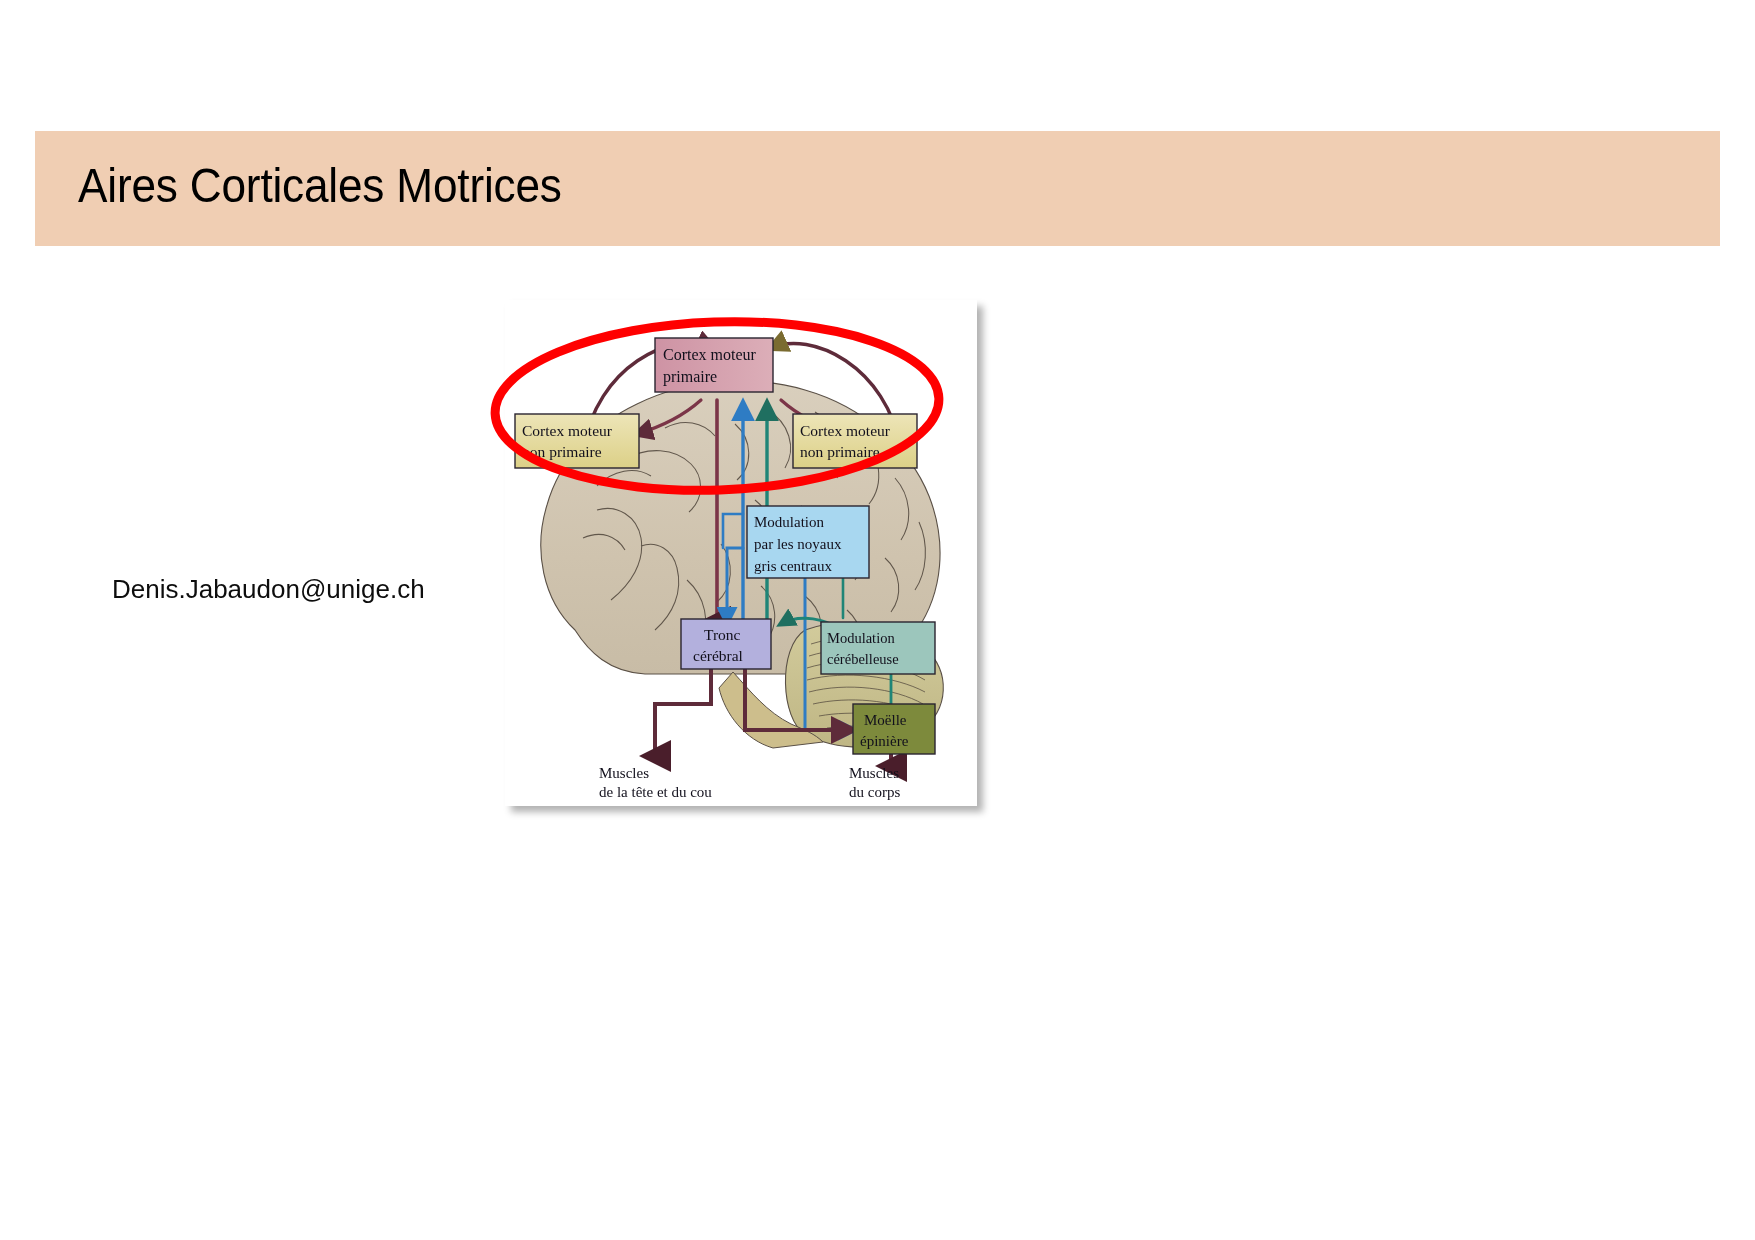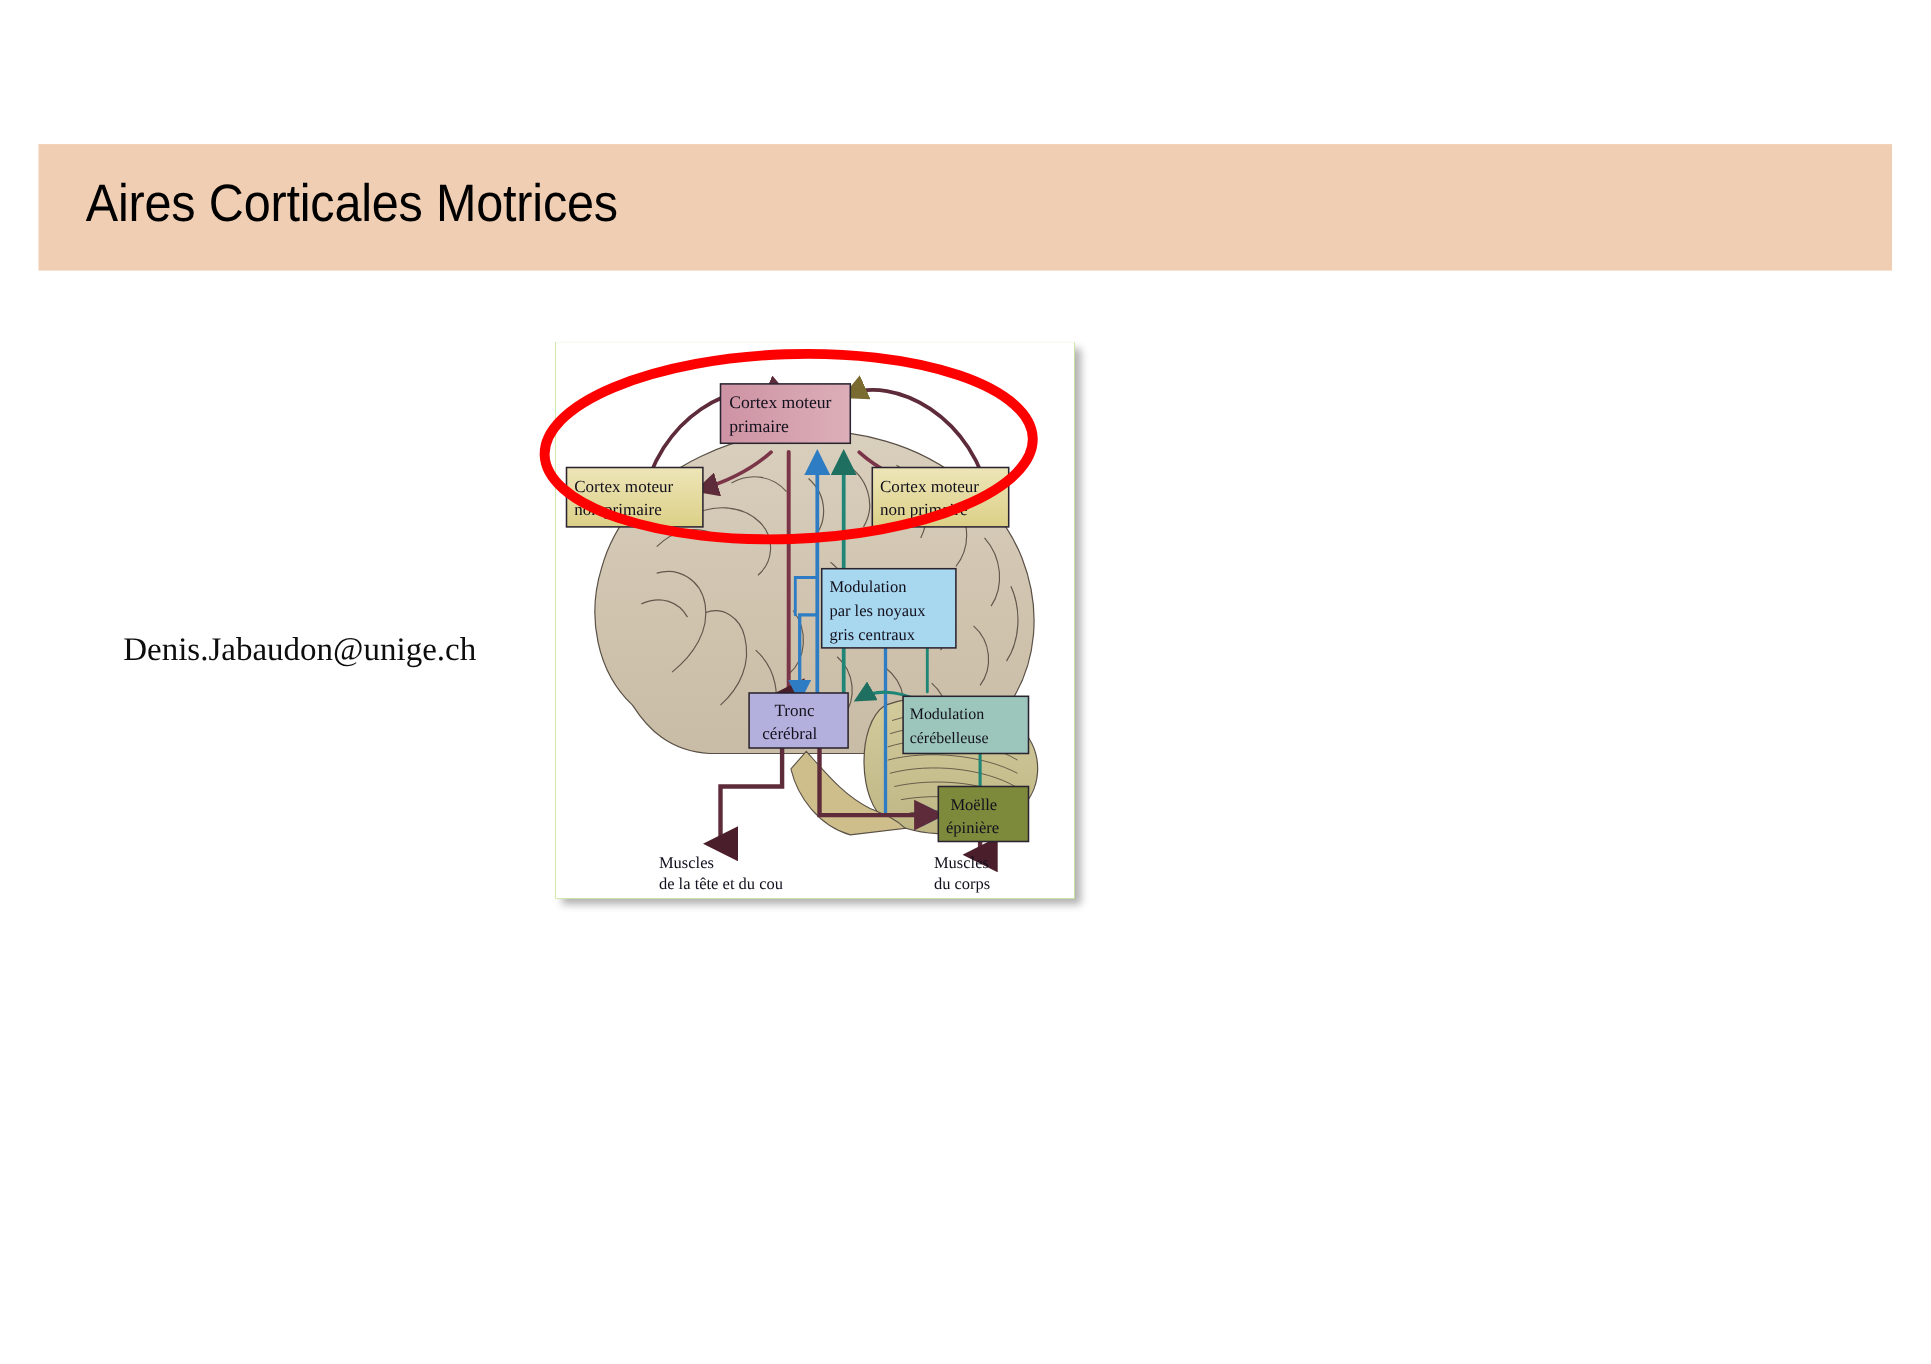--- a/index.html
+++ b/index.html
@@ -36,34 +36,34 @@
     transform: scaleX(0.92);
     transform-origin: left center;
     white-space: nowrap;
   }
 
   
   #email-text {
     position: absolute;
     left: 112px;
     top: 574px;
-    font-family: Liberation Serif, serif;
-    font-size: 30px;
+    font-family: Liberation Sans, sans-serif;
+    font-size: 26px;
     color: #0d0d0d;
     white-space: nowrap;
   }
 
   
   #figure-panel {
     position: absolute;
     left: 505px;
-    top: 311px;
+    top: 300px;
     width: 472px;
     height: 506px;
-    background: #84cc16;
+    background: #fca5a5;
     box-shadow: 6px 6px 7px rgba(0,0,0,0.30);
   }
   #figure-svg { display: block; width: 472px; height: 506px; }
 
   
   #highlight-ellipse {
     position: absolute;
     left: 487px;
     top: 312px;
     width: 460px;

